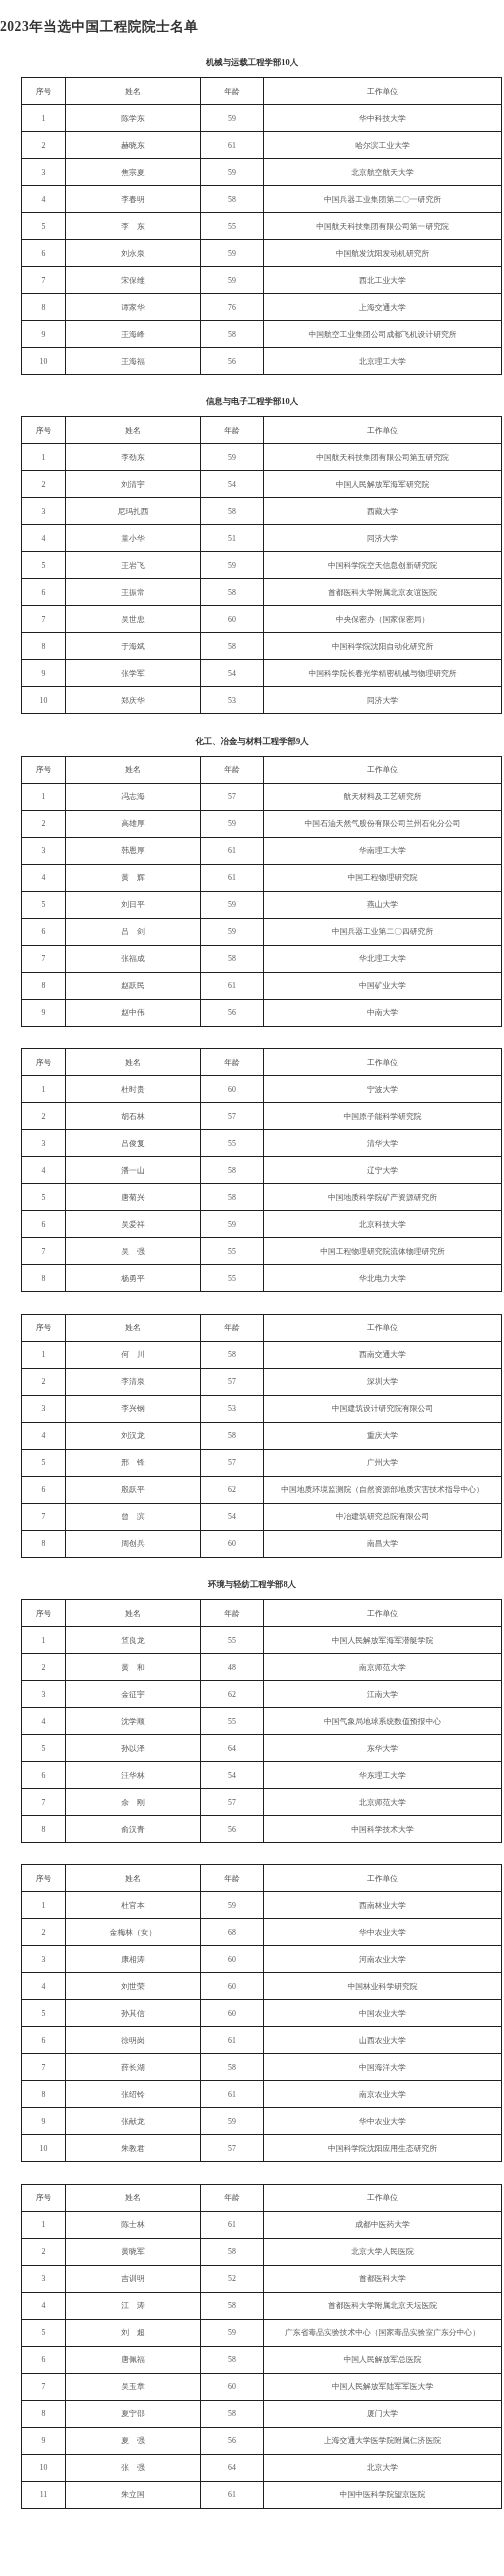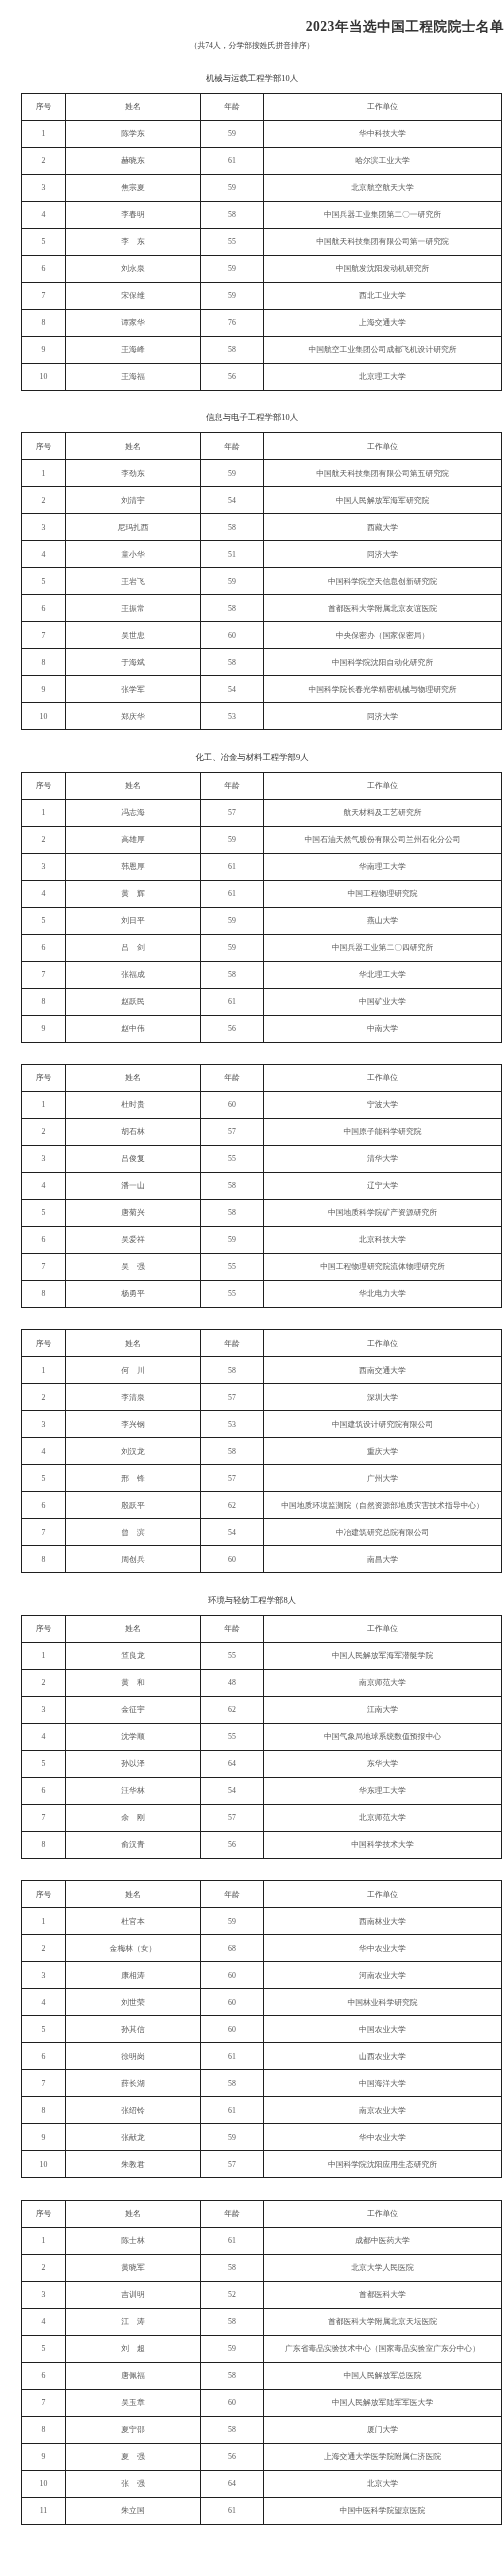--- a/index.html
+++ b/index.html
@@ -12,21 +12,21 @@
     font-family: "Liberation Serif", serif;
   }
   .page {
     width: 504px;
     padding-top: 19px;
     padding-bottom: 1px;
     background: #ffffff;
   }
   .doc-title {
     margin: 0;
-    text-align: right;
+    text-align: left;
     font-size: 13.6px;
     line-height: 16.7px;
     font-weight: bold;
     color: #333333;
     letter-spacing: 0.5px;
   }
   .doc-subtitle {
     margin-top: 4.7px;
     text-align: center;
     font-size: 7.8px;
@@ -34,21 +34,21 @@
     color: #3c3c3c;
   }
   .section {
     margin-top: 21.4px;
   }
   .section-title {
     margin: 0 0 9px 0;
     text-align: center;
     font-size: 8.4px;
     line-height: 11px;
-    font-weight: normal;
+    font-weight: bold;
     color: #333333;
   }
   table.roster {
     border-collapse: collapse;
     table-layout: fixed;
     width: 428px;
     margin-left: 21px;
     border: 1px solid #1f1f1f;
   }
   table.roster col.c-num  { width: 44px;  }
@@ -70,21 +70,20 @@
   table.roster th {
     font-weight: normal;
     color: #4a4a4a;
   }
 </style>
 </head>
 <body>
 
 <div class="page">
   <h1 class="doc-title">2023年当选中国工程院院士名单</h1>
-  <div class="doc-subtitle">（共74人，分学部按姓氏拼音排序）</div>
   <div id="sections">
       <section class="section">
         <h2 class="section-title">机械与运载工程学部10人</h2>
         <table class="roster">
           <colgroup>
             <col class="c-num">
             <col class="c-name">
             <col class="c-age">
             <col class="c-unit">
           </colgroup>

